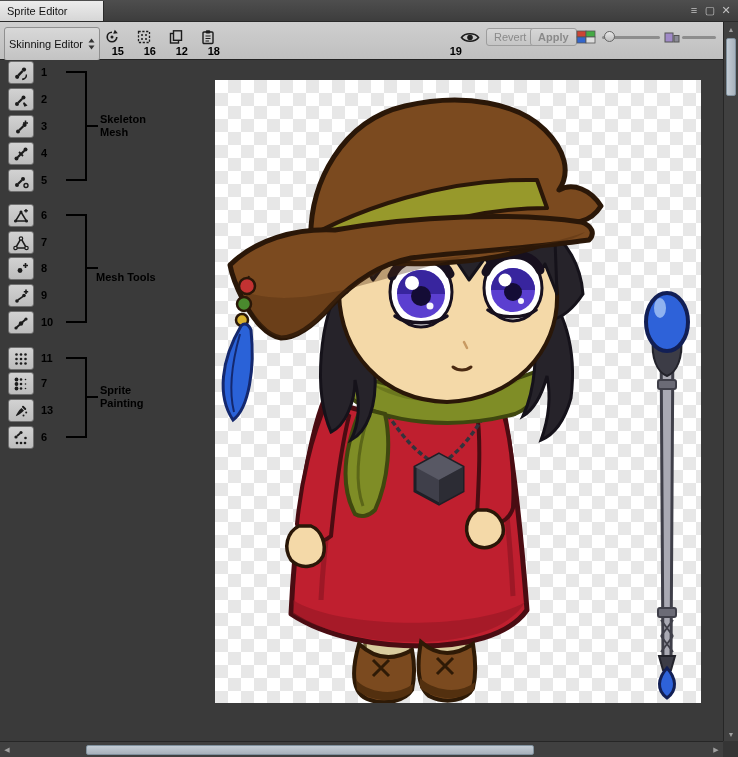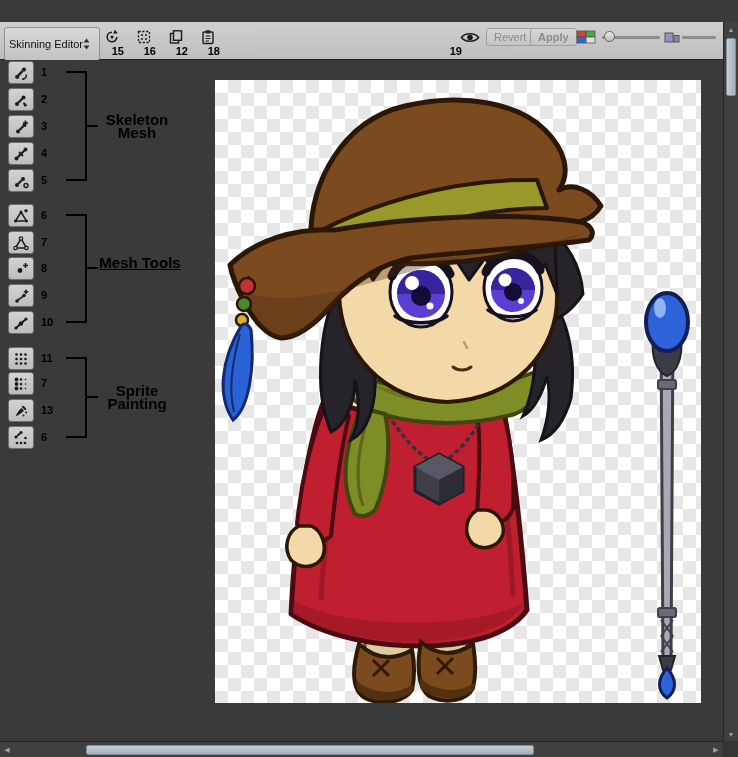--- a/index.html
+++ b/index.html
@@ -6,51 +6,59 @@
   #win{position:relative;width:738px;height:757px;background:#3a3a3a;overflow:hidden;}
   .abs{position:absolute;}
 
   
   #titlebar{position:absolute;left:0;top:0;width:738px;height:22px;background:linear-gradient(#4e4e4e,#3d3d3d);border-bottom:1px solid #2a2a2a;box-sizing:border-box;}
   #titletab{position:absolute;left:0;top:1px;height:20px;width:104px;background:linear-gradient(#ececec,#d6d6d6);color:#111;font-size:11px;display:flex;align-items:center;padding-left:7px;box-sizing:border-box;border-right:1px solid #2a2a2a;}
   .winctl{position:absolute;top:0;height:20px;width:16px;color:#c3c3c3;font-size:11px;display:flex;align-items:center;justify-content:center;}
 
   
   #toolbar{position:absolute;left:0;top:22px;width:723px;height:38px;background:linear-gradient(#cfcfcf,#bfbfbf);border-bottom:1px solid #232323;box-sizing:border-box;}
-  #mode{position:absolute;left:4px;top:5px;height:34px;width:96px;background:linear-gradient(#d8d8d8,#c3c3c3);border:1px solid #8f8f8f;border-radius:3px;font-size:11px;color:#111;display:flex;align-items:center;padding:0 4px;box-sizing:border-box;}
+  #mode{position:absolute;left:4px;top:5px;height:34px;width:96px;background:linear-gradient(#d8d8d8,#c3c3c3);border:1px solid #8f8f8f;border-radius:3px;font-size:11px;color:#111;display:flex;align-items:center;justify-content:space-between;padding:0 4px;box-sizing:border-box;}
   .ttbtn{position:absolute;top:5px;width:24px;height:20px;display:flex;align-items:center;justify-content:center;background:transparent;border:0;padding:0;}
   .ttnum{position:absolute;top:23px;width:24px;text-align:right;font-size:11px;font-weight:bold;color:#000;}
   .dbtn{position:absolute;top:6px;height:18px;font-size:11px;color:#8a8a8a;background:linear-gradient(#d6d6d6,#c5c5c5);border:1px solid #9d9d9d;border-radius:3px;padding:0 7px;display:flex;align-items:center;box-sizing:border-box;}
   .slidertrack{position:absolute;height:3px;background:#8d8d8d;border-radius:2px;top:14px;}
   .sliderthumb{position:absolute;width:11px;height:11px;border-radius:50%;background:linear-gradient(#e8e8e8,#bdbdbd);border:1px solid #666;box-sizing:border-box;top:9px;}
 
   
   #canvas{position:absolute;left:0;top:60px;width:723px;height:681px;background:#3a3a3a;overflow:hidden;}
   .tbtn{position:absolute;left:8px;width:26px;height:23px;background:linear-gradient(#d2d2d2,#bdbdbd);border:1px solid #6f6f6f;border-radius:3px;display:flex;align-items:center;justify-content:center;box-sizing:border-box;padding:0;}
   .tnum{position:absolute;left:41px;width:24px;font-size:11px;font-weight:bold;color:#000;}
-  .glabel{position:absolute;font-size:15px;font-weight:bold;color:#000;text-align:center;line-height:13px;}
+  .glabel{position:absolute;font-size:11px;font-weight:bold;color:#000;line-height:13px;}
 
   #spritearea{position:absolute;left:215px;top:20px;width:486px;height:623px;background-color:#ffffff;
     background-image:linear-gradient(45deg,#e7e7e7 25%,transparent 25%,transparent 75%,#e7e7e7 75%),
                      linear-gradient(45deg,#e7e7e7 25%,transparent 25%,transparent 75%,#e7e7e7 75%);
     background-size:26px 26px;background-position:0 0,13px 13px;}
 
   
   #vscroll{position:absolute;left:723px;top:22px;width:15px;height:719px;background:#404040;border-left:1px solid #262626;box-sizing:border-box;}
   #hscroll{position:absolute;left:0;top:741px;width:723px;height:16px;background:#404040;border-top:1px solid #262626;box-sizing:border-box;}
   #corner{position:absolute;left:723px;top:741px;width:15px;height:16px;background:#353535;}
   .scrollarrow{position:absolute;color:#9f9f9f;font-size:7px;display:flex;align-items:center;justify-content:center;}
   .vthumb{position:absolute;left:2px;width:10px;background:linear-gradient(90deg,#c3ccd5,#a8b2bc);border:1px solid #80919e;border-radius:2px;box-sizing:border-box;}
   .hthumb{position:absolute;top:3px;height:10px;background:linear-gradient(#c3ccd5,#a8b2bc);border:1px solid #80919e;border-radius:2px;box-sizing:border-box;}
 </style>
 </head>
 <body>
 
 <div id="win">
 
+  <div id="titlebar">
+    <div id="titletab">
+      <span>Sprite Editor</span>
+    </div>
+    <span class="winctl" style="right:36px;">≡</span>
+    <span class="winctl" style="right:20px;">▢</span>
+    <span class="winctl" style="right:4px;">✕</span>
+  </div>
 
   <div id="toolbar">
     <div id="mode">
       <span>Skinning Editor</span>
       <svg width="7" height="12" viewBox="0 0 7 12">
           <path d="M3.5 0.5 L6.5 4.5 H0.5 Z" fill="#333"></path>
           <path d="M3.5 11.5 L0.5 7.5 H6.5 Z" fill="#333"></path>
         </svg>
     </div>
 
@@ -274,21 +282,21 @@
     <svg class="abs" style="left:0;top:0;" width="120" height="400">
       <path d="M66,12 H86 V120 H66 M86,66 H98" stroke="#000" stroke-width="2" fill="none"></path>
       <path d="M66,155 H86 V262 H66 M86,208 H98" stroke="#000" stroke-width="2" fill="none"></path>
       <path d="M66,298 H86 V377 H66 M86,337 H98" stroke="#000" stroke-width="2" fill="none"></path>
     </svg>
 
     <div class="glabel" style="left:100px;top:53px;width:74px;">
       <div>Skeleton</div>
       <div>Mesh</div>
     </div>
-    <div class="glabel" style="left:96px;top:196px;width:88px;text-decoration:underline;">
+    <div class="glabel" style="left:96px;top:211px;width:88px;">
       <div>Mesh Tools</div>
     </div>
     <div class="glabel" style="left:100px;top:324px;width:74px;">
       <div>Sprite</div>
       <div>Painting</div>
     </div>
 
     <div id="spritearea">
       <svg width="486" height="623" viewBox="0 0 486 623">
 

